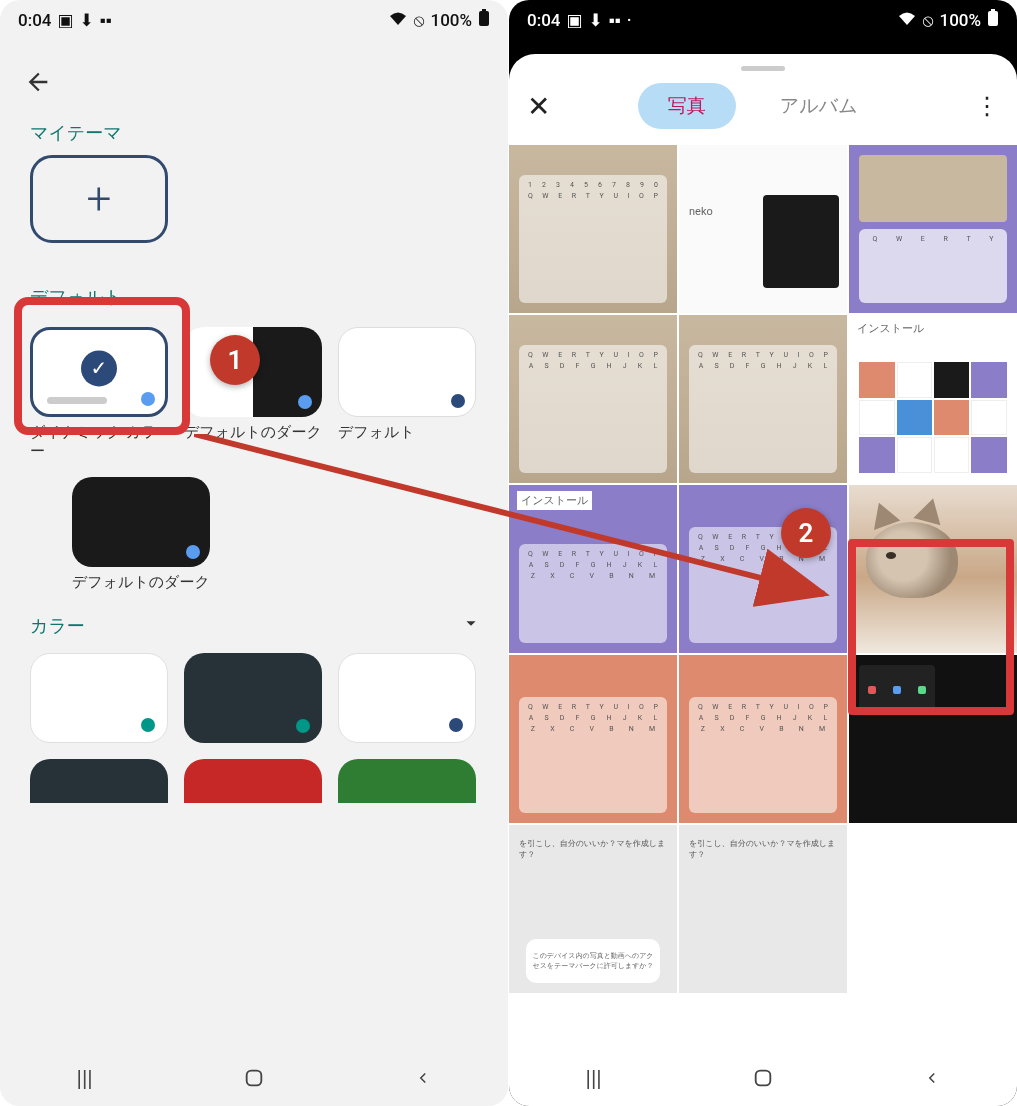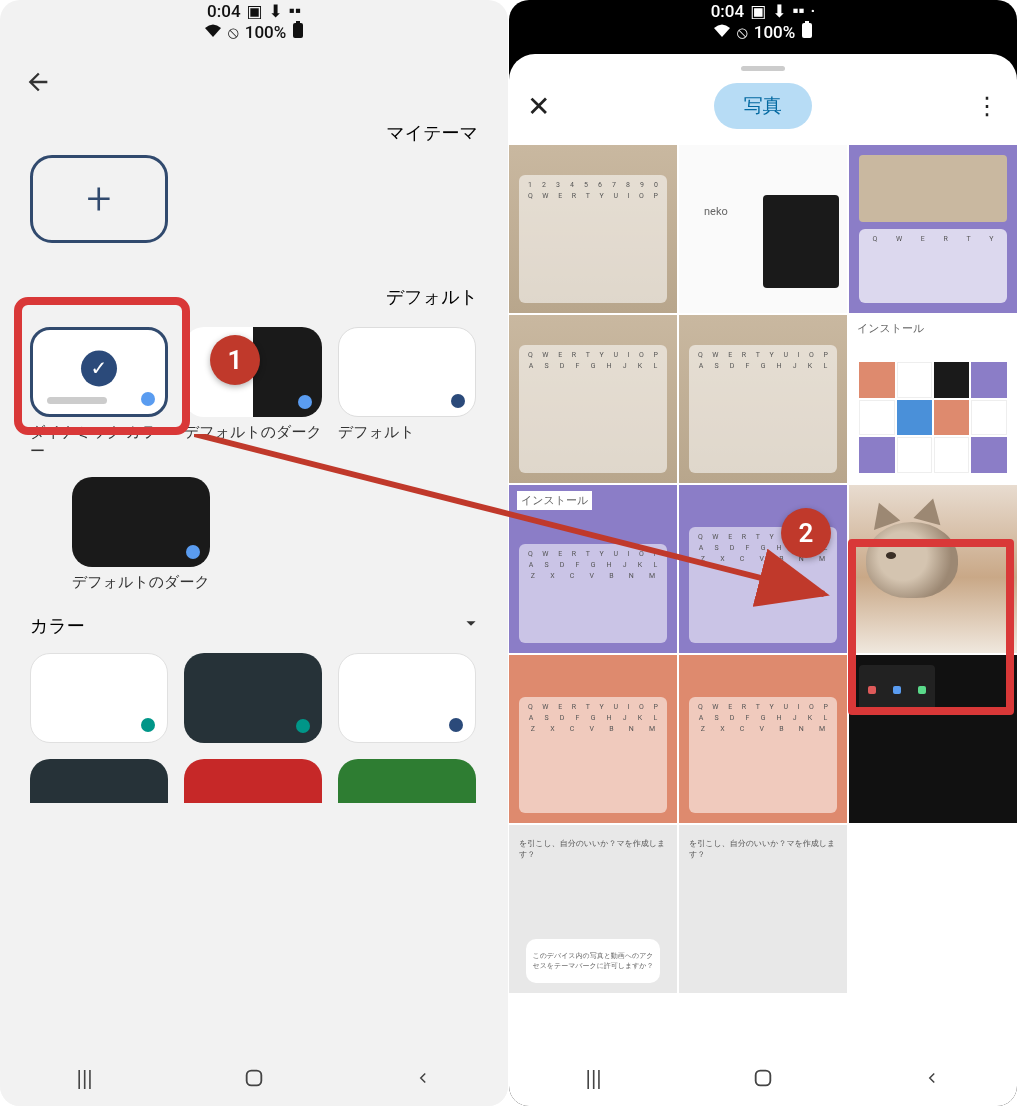--- a/index.html
+++ b/index.html
@@ -27,35 +27,34 @@
 
 
 .status-bar {
   height: 40px;
   display: flex;
   justify-content: space-between;
   align-items: center;
   padding: 0 18px;
   font-size: 17px;
   font-weight: 500;
-  flex-direction: column;
 }
 .status-left, .status-right { display: flex; align-items: center; gap: 6px; }
 .phone-left .status-bar { color: #111; }
 .phone-right .status-bar { color: #fff; }
 
 
 .back-row { padding: 28px 24px 10px 24px; }
 .back-arrow { font-size: 28px; color: #333; cursor: pointer; }
 
 
 .page-title { font-size: 42px; font-weight: 400; color: #222; padding: 38px 30px 30px 30px; }
 
 
-.section-label { font-size: 18px; color: #000000; padding: 8px 30px 10px 30px; text-align: right; }
+.section-label { font-size: 18px; color: #0f766e; padding: 8px 30px 10px 30px; }
 
 
 .add-btn-wrap { padding: 0 30px 8px 30px; position: relative; }
 .add-btn {
   width: 138px; height: 88px;
   border: 3px solid #314a6e;
   border-radius: 22px;
   background: #f2f2f2;
   display: flex; align-items: center; justify-content: center;
   cursor: pointer;
@@ -123,21 +122,21 @@
 .permission-text { font-size: 17px; color: #222; text-align: center; padding: 16px 20px 22px 20px; }
 .picker-header {
   display: flex; align-items: center; justify-content: space-between;
   padding: 6px 18px 16px 18px;
 }
 .close-x { font-size: 28px; color: #222; cursor: pointer; font-weight: 300; }
 .tabs { display: flex; gap: 14px; align-items: center; }
 .tab-pill {
   padding: 10px 30px; border-radius: 24px; font-size: 19px; cursor: pointer;
 }
-.tab-pill.active { background: #b7dcf5; color: #0369a1; }
+.tab-pill.active { background: #b7dcf5; color: #be185d; }
 .tab-pill.inactive { color: #888; }
 .more-dots { font-size: 24px; color: #222; cursor: pointer; }
 
 .photo-grid {
   display: grid;
   grid-template-columns: repeat(3, 1fr);
   gap: 2px;
 }
 .photo-cell {
   aspect-ratio: 1/1;
@@ -157,21 +156,21 @@
   position: absolute; left: 6%; right: 6%; top: 18%; bottom: 6%;
   background: rgba(255,255,255,0.55);
   border-radius: 6px;
   display: flex; flex-direction: column; gap: 3px; padding: 6px 4px;
   font-size: 7px; color: #555;
 }
 .kb-row { display: flex; justify-content: space-around; }
 .kb-row span { display: inline-block; }
 
 .install-label { position: absolute; top: 6px; left: 8px; font-size: 11px; color: #666; }
-.neko-label { position: absolute; top: 60px; left: 25px; font-size: 11px; color: #666; }
+.neko-label { position: absolute; top: 60px; left: 10px; font-size: 11px; color: #666; }
 
 .cat-face {
   position: absolute; left: 10%; top: 22%; width: 55%; height: 45%;
   background: radial-gradient(circle at 40% 45%, #d4c4b0 35%, #9c8873 70%);
   border-radius: 50% 50% 45% 45%;
 }
 .cat-ear-l { position: absolute; left: 12%; top: 10%; width: 0; height: 0; border-left: 14px solid transparent; border-right: 14px solid transparent; border-bottom: 24px solid #9c8873; transform: rotate(-20deg); }
 .cat-ear-r { position: absolute; left: 40%; top: 8%; width: 0; height: 0; border-left: 14px solid transparent; border-right: 14px solid transparent; border-bottom: 24px solid #9c8873; transform: rotate(15deg); }
 
 
@@ -342,20 +341,21 @@
         </span>
       </div>
     </div>
 
     <div class="right-inner">
       <div class="drag-handle"></div>
       <div class="picker-header">
         <span class="close-x">✕</span>
         <div class="tabs">
           <div class="tab-pill active">写真</div>
+          <div class="tab-pill inactive">アルバム</div>
         </div>
         <span class="more-dots">⋮</span>
       </div>
 
       <div class="photo-grid">
 
         <div class="photo-cell kb-tan">
           <div class="kb-overlay">
               <div class="kb-row">
                 <span>1</span>

